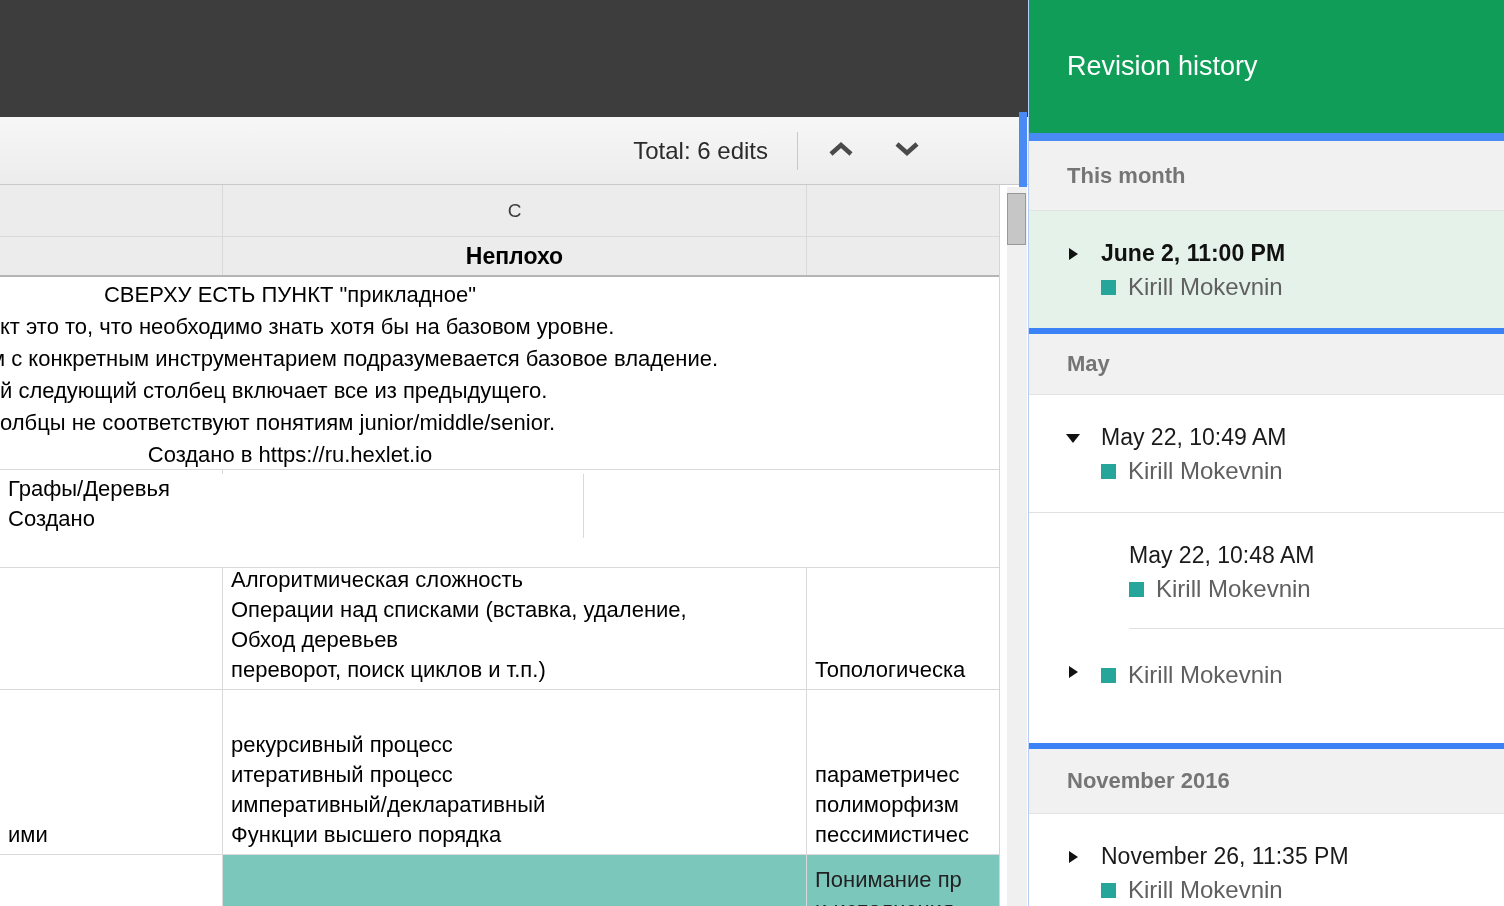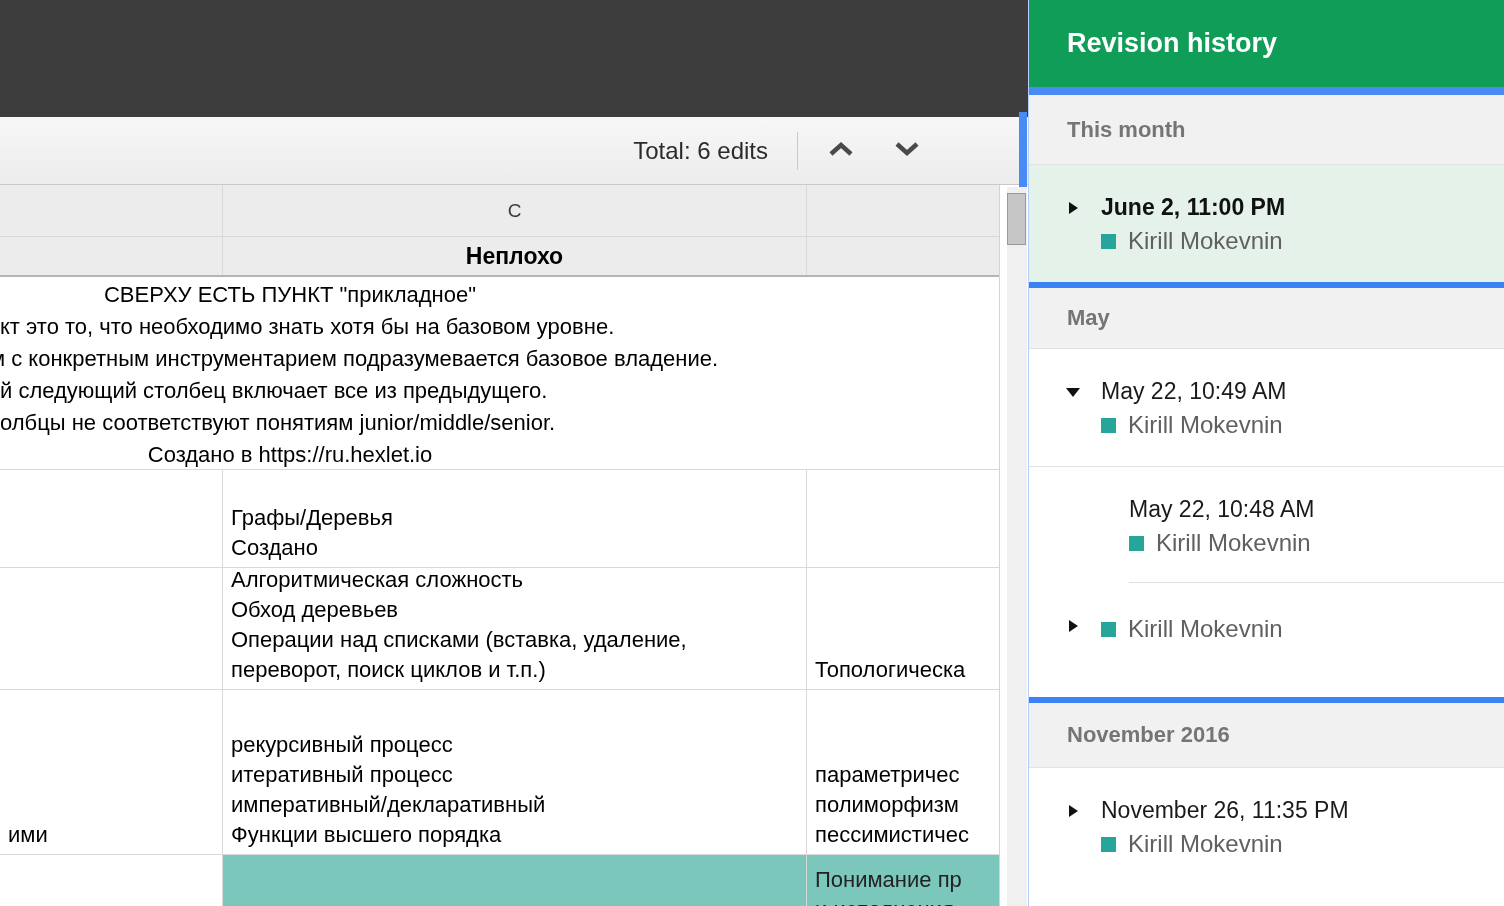--- a/index.html
+++ b/index.html
@@ -29,37 +29,37 @@
   .info-block{height:193px;border-bottom:1px solid #d9d9d9;background:#fff;overflow:hidden;padding-top:2px;}
   .info-line{height:32px;line-height:32px;font-size:22px;color:#000;white-space:nowrap;}
   .info-line.center{width:580px;text-align:center;}
   .info-line.cut{margin-left:0;}
   .info-line.cut-m{margin-left:-10px;}
 
   .grid-row{display:flex;border-bottom:1px solid #d9d9d9;}
   .grid-row .gcell{display:flex;flex-direction:column;justify-content:flex-end;
     padding:0 8px 4px 8px;font-size:22px;color:#000;overflow:hidden;}
   .grid-row .gcell span{display:block;line-height:30px;white-space:nowrap;}
-  .row-a{height:98px;}
+  .row-a{height:98px;flex-direction:column;}
   .row-b{height:122px;}
   .row-c{height:165px;}
   .row-d{height:100px;}
   .row-d .gcell{justify-content:flex-start;padding-top:10px;color:#222;}
   .hl{background:#7cc7bc;}
 
   
   .sheet-scrollbar{position:absolute;left:1007px;top:187px;width:20px;height:719px;background:#f0f0f0;}
   .sheet-thumb{position:absolute;left:0px;top:6px;width:19px;height:52px;background:#c6c6c6;border:1px solid #999;}
 
   
   .blue-vert{position:absolute;left:1019px;top:112px;width:8px;height:75px;background:#4a8af4;}
 
   
   .panel{position:absolute;left:1028px;top:0;width:476px;height:906px;background:#fff;border-left:1px solid #b5cdf8;}
-  .panel-header{height:87px;background:#0f9d58;display:flex;align-items:center;padding-left:38px;font-weight:bold;}
+  .panel-header{height:133px;background:#0f9d58;display:flex;align-items:center;padding-left:38px;}
   .panel-title{color:#fff;font-size:27px;}
   .blue-band{height:8px;background:#4a8af4;}
 
   .sec-hdr{background:#f1f1f1;display:flex;align-items:center;padding-left:38px;
     font-size:22px;font-weight:bold;color:#757575;border-top:6px solid #3b82f6;border-bottom:1px solid #e3e3e3;}
   .sec-hdr.first{border-top:none;height:70px;}
   .sec-may{height:67px;}
   .sec-nov{height:71px;}
 
   .rev-item{position:relative;background:#fff;padding-top:27px;}
@@ -137,22 +137,22 @@
         <span>Графы/Деревья</span>
         <span>Создано</span>
       </div>
       <div class="gcell cell-d"></div>
     </div>
 
     <div class="grid-row row-b">
       <div class="gcell cell-b"></div>
       <div class="gcell cell-c">
         <span>Алгоритмическая сложность</span>
+        <span>Операции над списками (вставка, удаление,</span>
         <span>Обход деревьев</span>
-        <span>Операции над списками (вставка, удаление,</span>
         <span>переворот, поиск циклов и т.п.)</span>
       </div>
       <div class="gcell cell-d">
         <span>Топологическа</span>
       </div>
     </div>
 
     <div class="grid-row row-c">
       <div class="gcell cell-b">
         <span>ими</span>

